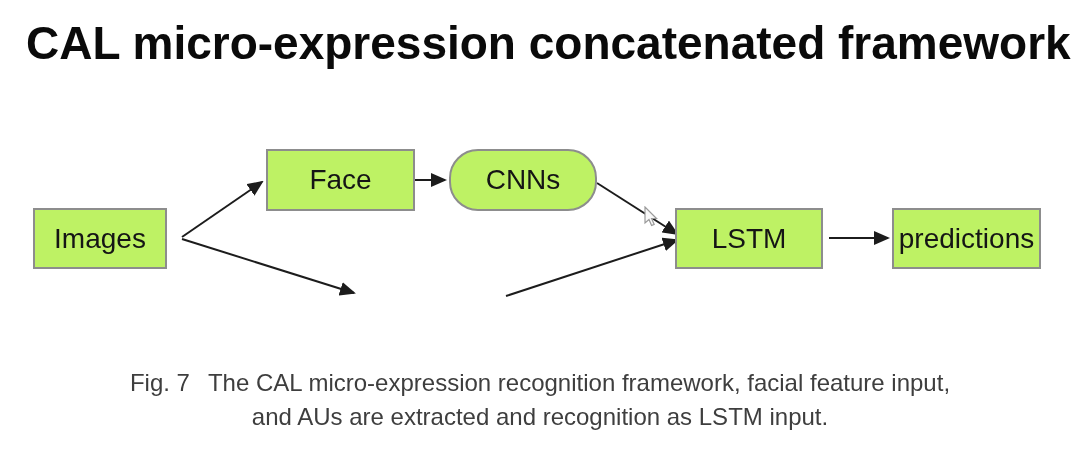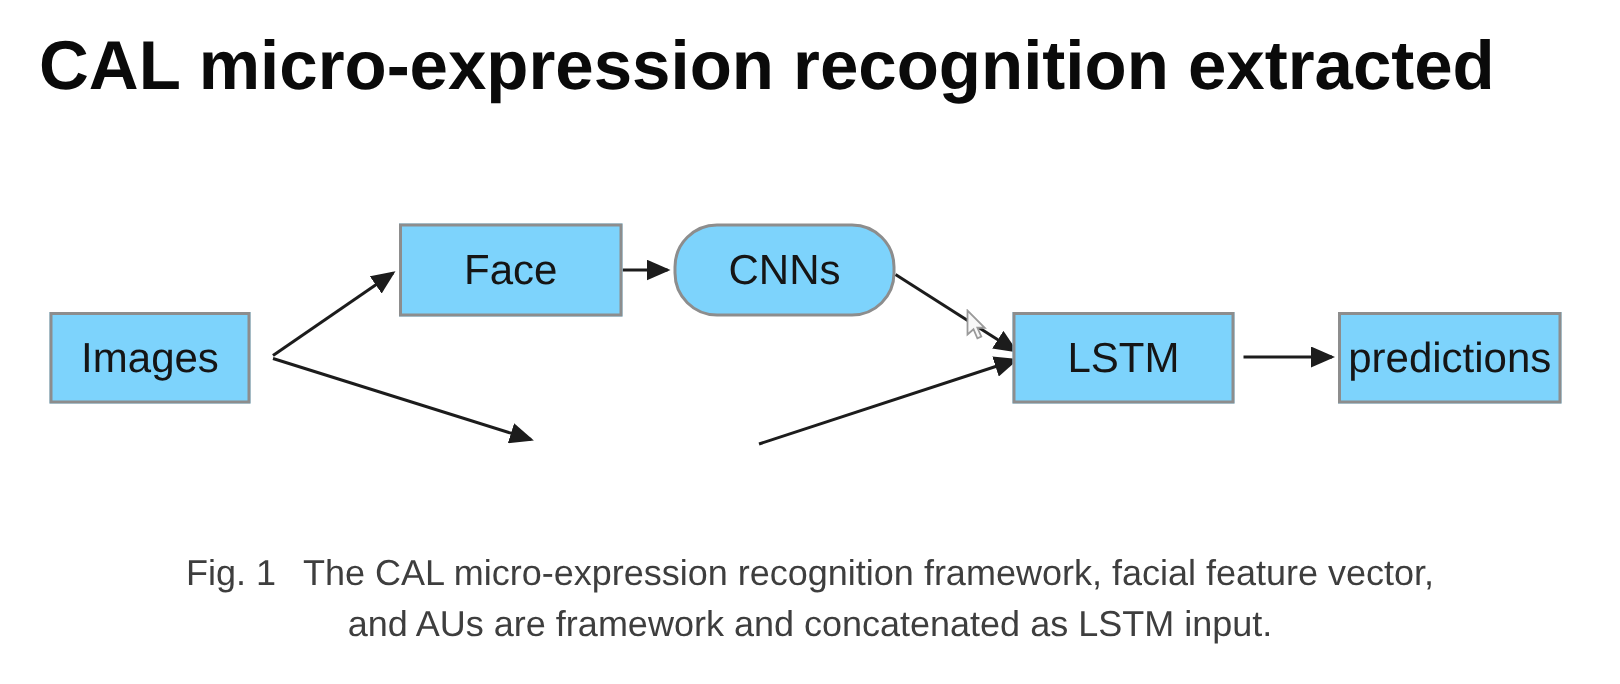--- a/index.html
+++ b/index.html
@@ -35,21 +35,21 @@
   .arrow-layer {
     position: absolute;
     left: 0; top: 0;
     width: 1080px; height: 456px;
     pointer-events: none;
   }
   .arrow-layer line { stroke: var(--arrow); stroke-width: 2; }
   #arrowhead path { fill: var(--arrow); }
   .node {
     position: absolute;
-    background: #7dd3fc;
+    background: #bef264;
     border: 2px solid var(--box_border);
     display: flex;
     align-items: center;
     justify-content: center;
     font-size: 28px;
     color: var(--node_text);
     white-space: nowrap;
   }
   .node-images      { left: 33px;  top: 208px; width: 134px; height: 61px; }
   .node-face        { left: 266px; top: 149px; width: 149px; height: 62px; }
@@ -72,21 +72,21 @@
     line-height: 34px;
     color: var(--caption_color);
   }
   .caption .fig-label { margin-right: 18px; }
 </style>
 </head>
 <body>
 
 <div class="stage">
 
-  <div class="title">CAL micro-expression recognition extracted</div>
+  <div class="title">CAL micro-expression concatenated framework</div>
 
   <svg class="arrow-layer" viewBox="0 0 1080 456" xmlns="http://www.w3.org/2000/svg">
     <defs>
       <marker id="arrowhead" markerWidth="8" markerHeight="7" refX="7" refY="3.5" orient="auto" markerUnits="strokeWidth">
         <path d="M0,0 L8,3.5 L0,7 Z"></path>
       </marker>
     </defs>
     <line x1="182" y1="237" x2="262" y2="182" marker-end="url(#arrowhead)"></line>
     <line x1="182" y1="239" x2="354" y2="293" marker-end="url(#arrowhead)"></line>
     <line x1="415" y1="180" x2="445" y2="180" marker-end="url(#arrowhead)"></line>
@@ -110,18 +110,18 @@
   <div class="node node-predictions">
     <span>predictions</span>
   </div>
 
   <svg class="cursor" viewBox="0 0 16 22" xmlns="http://www.w3.org/2000/svg">
     <path d="M2,1 L2,17 L6,13.5 L8.6,19.5 L11.2,18.4 L8.6,12.5 L13.5,12.5 Z" fill="#f8f8f8" stroke="#9a9a9a" stroke-width="1.2"></path>
   </svg>
 
   <div class="caption">
     <div>
-      <span class="fig-label">Fig. 1</span><span>The CAL micro-expression recognition framework, facial feature vector,</span>
+      <span class="fig-label">Fig. 7</span><span>The CAL micro-expression recognition framework, facial feature input,</span>
     </div>
-    <div>and AUs are framework and concatenated as LSTM input.</div>
+    <div>and AUs are extracted and recognition as LSTM input.</div>
   </div>
 
 </div>
 
 </body></html>

